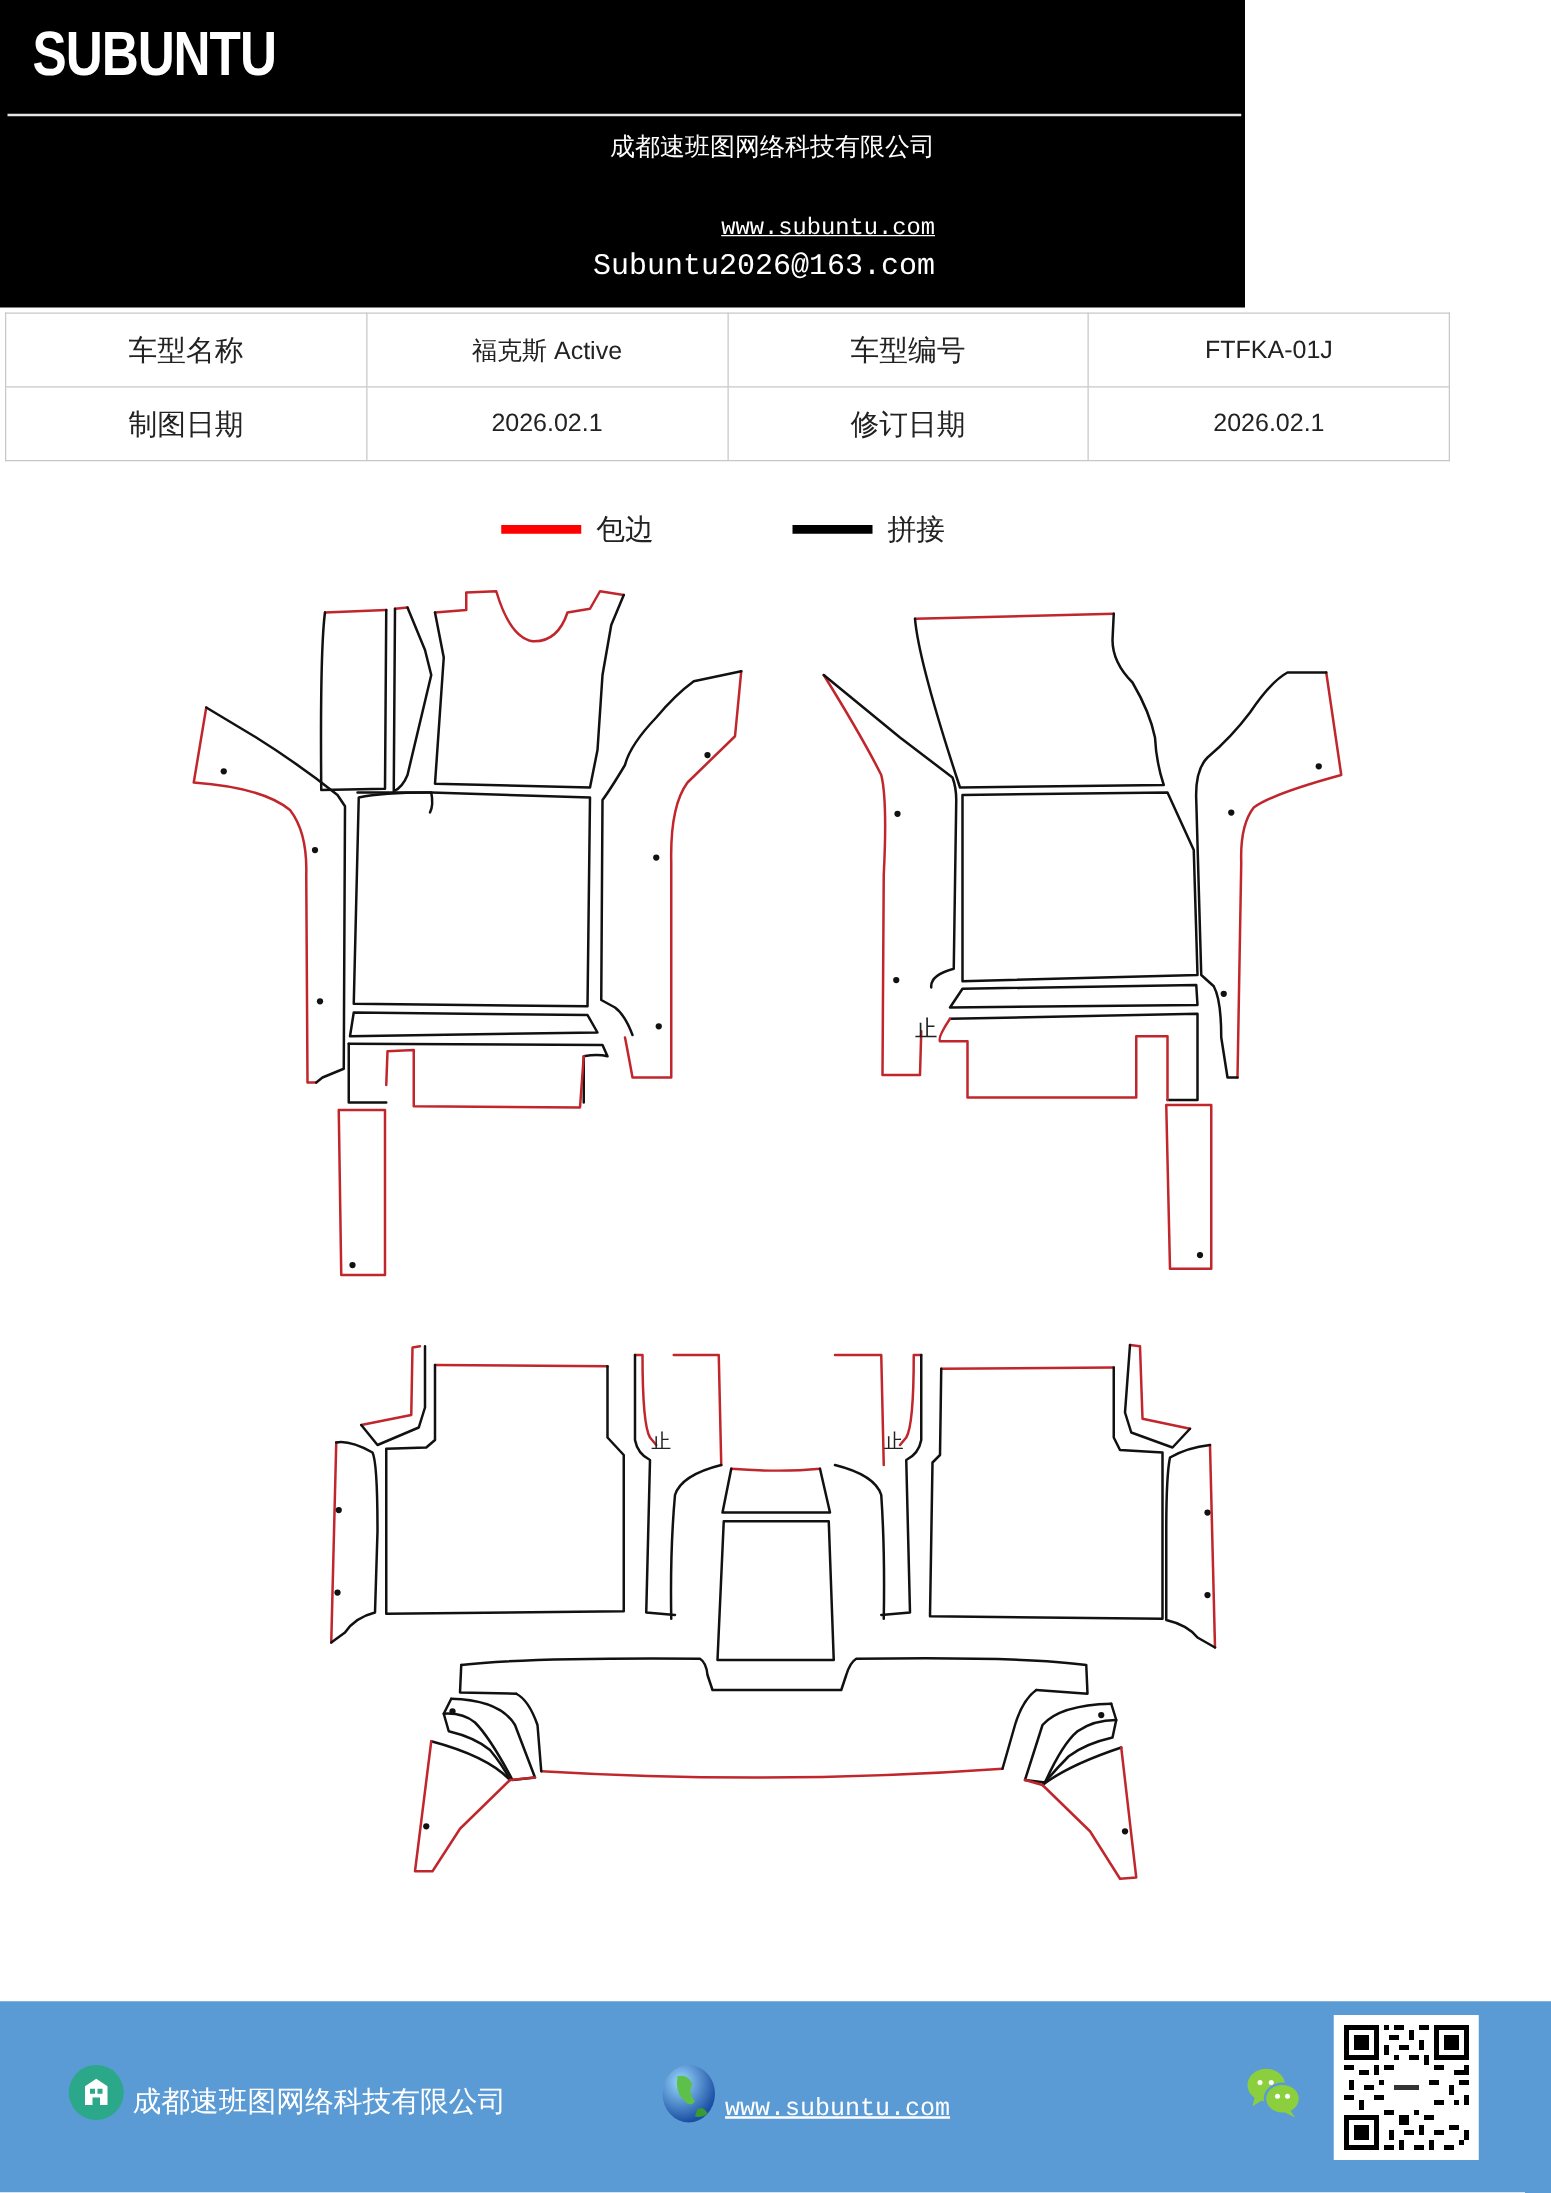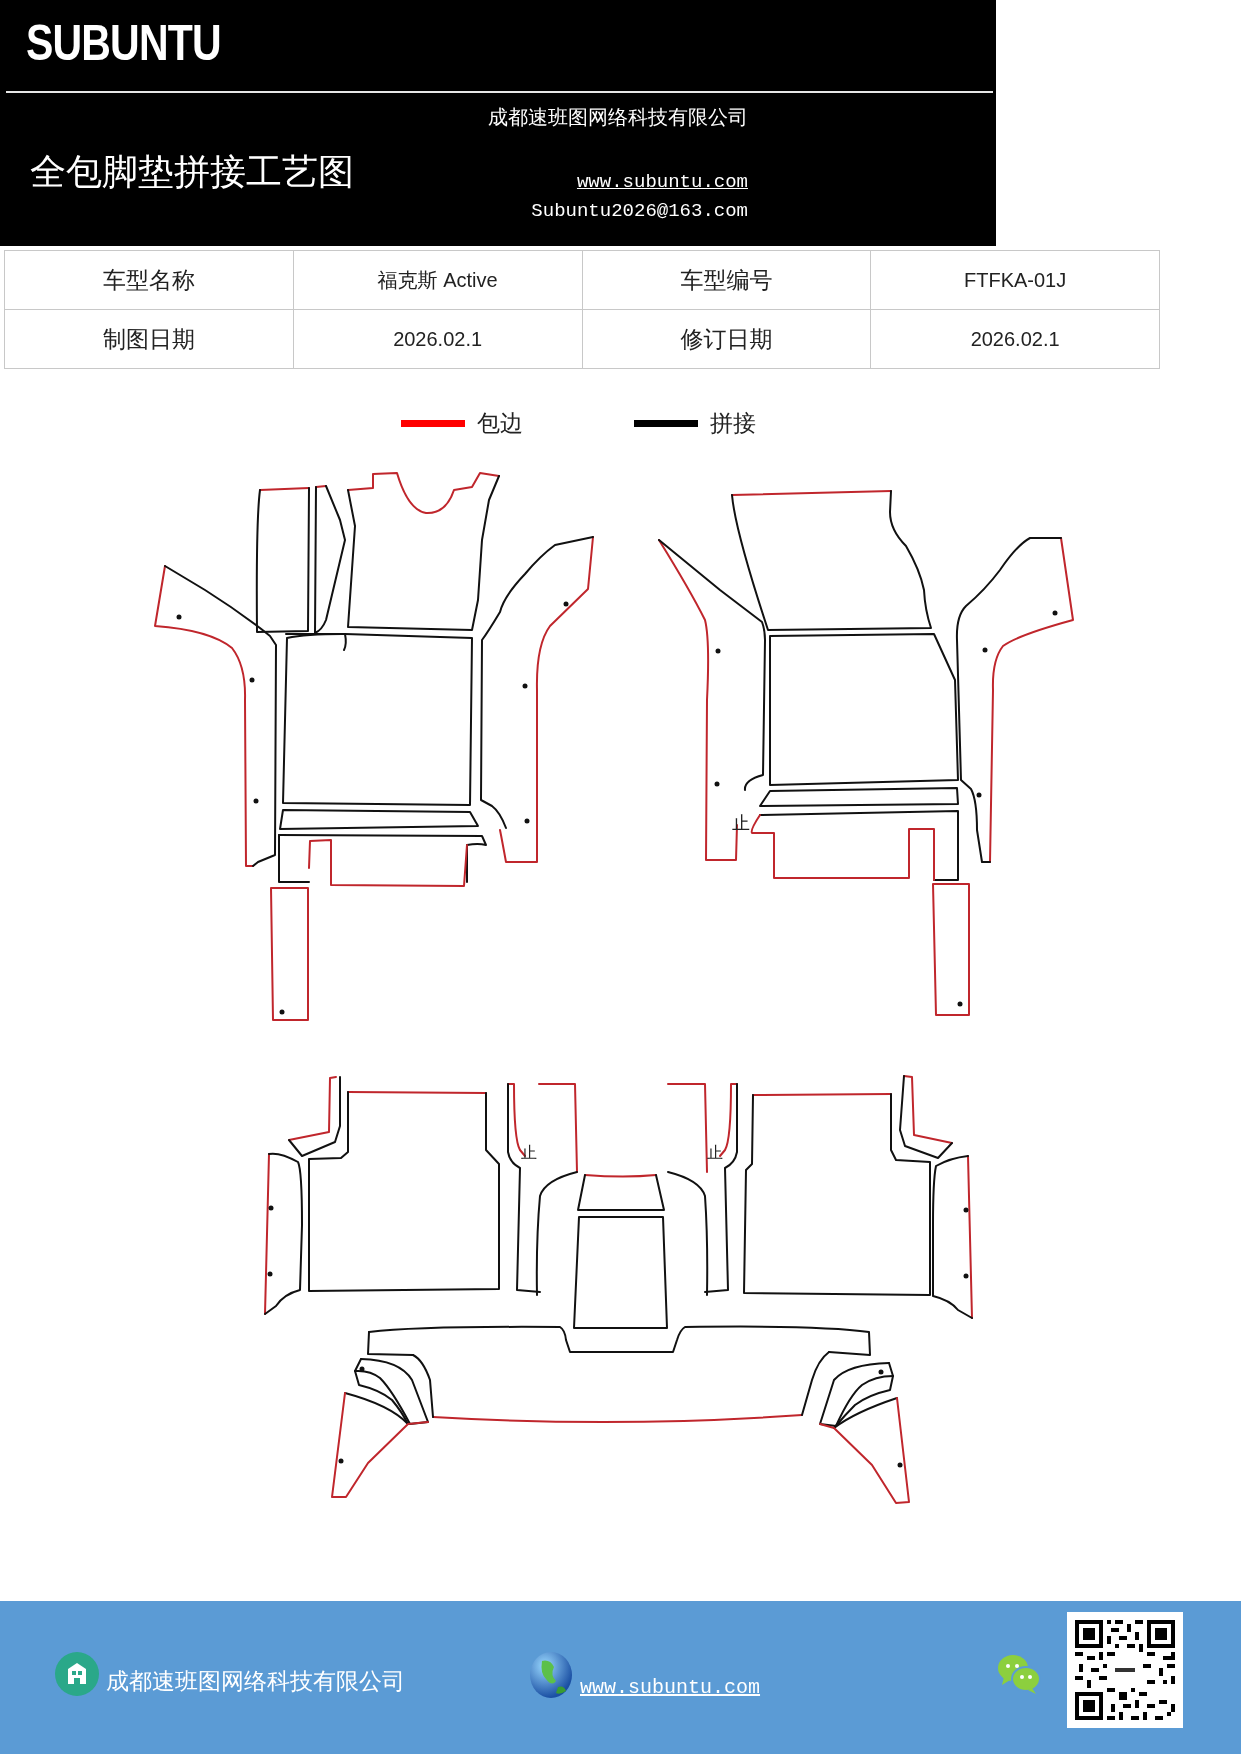--- a/index.html
+++ b/index.html
@@ -3,21 +3,21 @@
 <meta charset="utf-8">
 <style>
   html, body { margin:0; padding:0; background:#ffffff; }
   body { width:1241px; height:1754px; position:relative; overflow:hidden; font-family:"DejaVu Sans", sans-serif; }
   .header { position:absolute; left:0; top:0; width:996px; height:246px; background:#000000; }
   .brand { position:absolute; left:26px; top:14px; color:#fff; font-family:"Liberation Sans", sans-serif; font-weight:bold; font-size:50px; letter-spacing:-1px; transform:scaleX(0.82); transform-origin:left top; }
   .hline { position:absolute; left:6px; top:91px; width:987px; height:2px; background:#ffffff; opacity:0.9; }
   .company { position:absolute; right:248px; top:104px; color:#fff; font-family:"DejaVu Serif", serif; font-size:20px; }
   .doc-title { position:absolute; left:30px; top:148px; color:#fff; font-family:"DejaVu Serif", serif; font-size:36px; }
   .url { position:absolute; right:248px; top:171px; color:#fff; font-family:"Liberation Mono", monospace; font-size:19px; text-decoration:underline; }
-  .email { position:absolute; right:248px; top:200px; color:#fff; font-family:"Liberation Mono", monospace; font-size:19px; }
+  .email { position:absolute; right:248px; top:200px; color:#fff; font-family:"Liberation Mono", monospace; font-size:24px; }
   .sop { position:absolute; left:1043px; top:66px; color:#fff; font-family:"DejaVu Sans", sans-serif; font-weight:bold; font-size:82px; letter-spacing:2px; }
   table.info { position:absolute; left:4px; top:250px; width:1156px; border-collapse:collapse; table-layout:fixed; }
   table.info td { border:1px solid #c8c8c8; height:56px; text-align:center; font-size:22px; color:#222; }
   table.info td.lbl { font-family:"DejaVu Serif", serif; font-size:23px; }
   table.info td.val { font-family:"Liberation Sans", sans-serif; font-size:20px;margin-top:19px; }
   .legend { position:absolute; top:408px; left:0; width:1241px; height:40px; }
   .leg-item { position:absolute; display:flex; align-items:center; font-family:"DejaVu Serif", serif; font-size:23px; color:#222; }
   .leg-swatch { width:64px; height:7px; margin-right:12px; }
   svg.draw { position:absolute; left:0; top:0; }
   .footer { position:absolute; left:0; top:1601px; width:1241px; height:153px; background:#5b9bd5; }
@@ -26,21 +26,20 @@
   .f-url { font-family:"Liberation Mono", monospace; font-size:20px; text-decoration:underline; margin-left:6px; }
   .qr { position:absolute; left:1067px; top:1612px; width:116px; height:116px; background:#fff; }
 </style>
 </head>
 <body>
 
 <div class="header">
   <div class="brand">SUBUNTU</div>
   <div class="hline"></div>
   <div class="company">成都速班图网络科技有限公司</div>
-  <div class="doc-title">全包脚垫拼接工艺图</div>
   <div class="url">www.subuntu.com</div>
   <div class="email">Subuntu2026@163.com</div>
 </div>
 
 <table class="info">
   <tbody>
       <tr>
     <td class="lbl">车型名称</td>
     <td class="val">福克斯 Active</td>
     <td class="lbl">车型编号</td>

